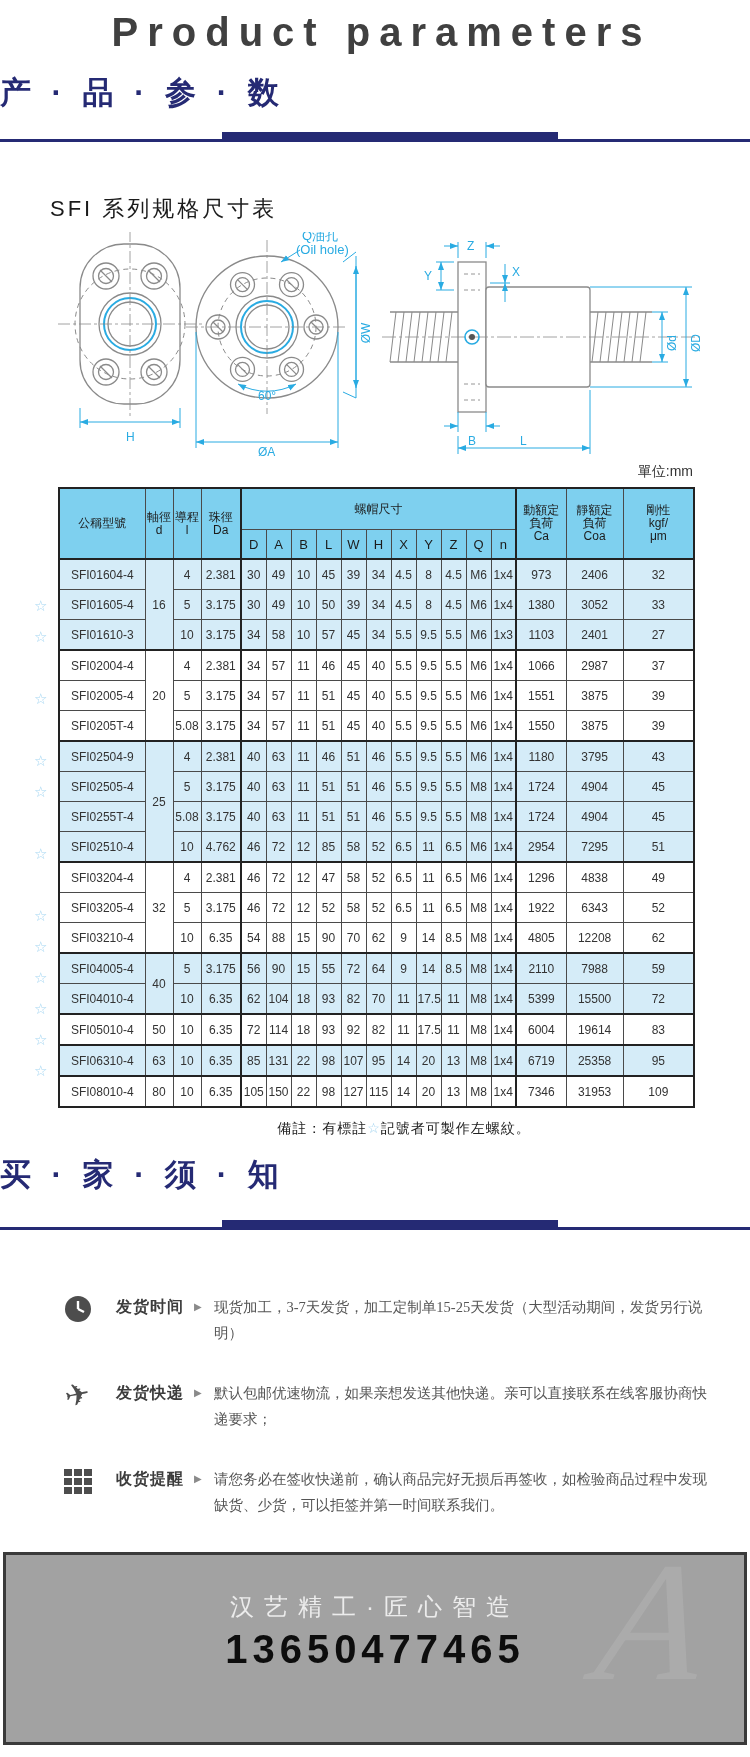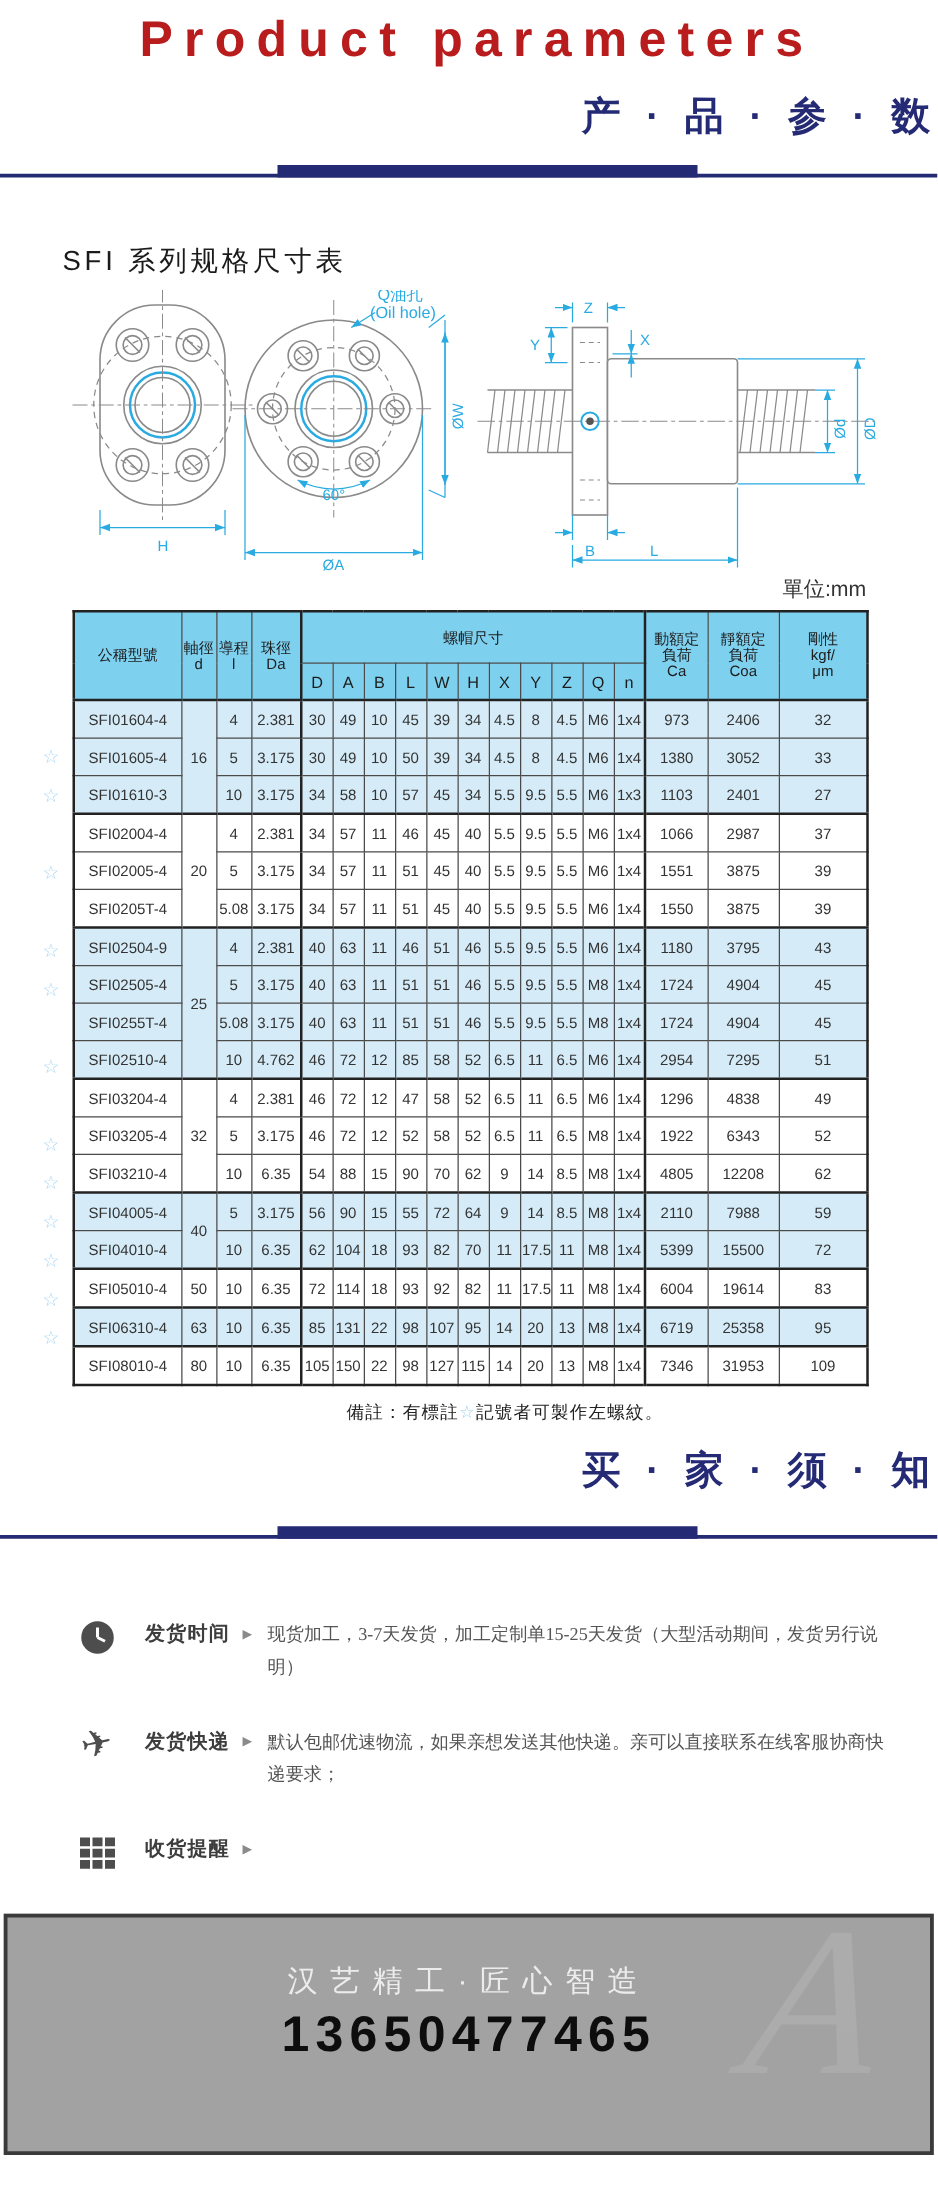--- a/index.html
+++ b/index.html
@@ -3,34 +3,34 @@
 <meta charset="utf-8">
 <style>
   html,body{margin:0;padding:0;}
   body{
     width:750px;height:1757px;overflow:hidden;background:#ffffff;
     font-family:"Liberation Sans","DejaVu Sans",sans-serif;color:#333;
     position:relative;
   }
   
   .title-en{
-    margin:8px 0 0 13px;text-align:center;color:#b91c1c;font-size:40px;font-weight:600;
+    margin:8px 0 0 13px;text-align:center;color:#404040;font-size:40px;font-weight:600;
     letter-spacing:9px;line-height:48px;
   }
   .title-cn{
-    margin:16px 0 0 0;text-align:right;color:#252a74;font-size:31px;font-weight:700;
+    margin:16px 0 0 0;text-align:left;color:#252a74;font-size:31px;font-weight:700;
     letter-spacing:6px;line-height:42px;
   }
   .divider{position:relative;height:10px;margin-top:18px;}
   .divider .thin{position:absolute;left:0;right:0;top:7px;height:3px;background:#252a74;}
   .divider .thick{position:absolute;left:222px;width:336px;top:0;height:10px;background:#252a74;}
   
   .section-title{margin:52px 0 0 50px;font-size:22px;color:#1b1b1b;letter-spacing:3px;line-height:30px;font-weight:500;}
   .diagram-wrap{margin-top:8px;}
-  .unit-label{text-align:right;padding-right:57px;font-size:17px;color:#333;line-height:16px;margin-top:2px;}
+  .unit-label{text-align:right;padding-right:57px;font-size:14px;color:#333;line-height:16px;margin-top:2px;}
   
   .table-wrap{position:relative;margin:8px 0 0 58px;width:635px;}
   table.spec{border-collapse:collapse;table-layout:fixed;width:635px;font-size:12px;color:#333;}
   table.spec th,table.spec td{
     border:1px solid #4a4a4a;text-align:center;vertical-align:middle;
     padding:0 1px;background:#fff;
   }
   table.spec{border:2px solid #222;}
   table.spec thead th{background:#7ed0ef;font-weight:400;color:#1c1c1c;font-size:12px;line-height:13px;}
   table.spec thead tr.sub th{height:28px;font-size:13px;}
@@ -736,20 +736,21 @@
           <span></span>
           <span></span>
           <span></span>
           <span></span>
           <span></span>
           <span></span>
         </div>
     </div>
     <div class="label">收货提醒</div>
     <div class="arrow">▶</div>
+    <div class="text">请您务必在签收快递前，确认商品完好无损后再签收，如检验商品过程中发现缺货、少货，可以拒签并第一时间联系我们。</div>
   </div>
 </div>
 
 <div class="footer">
   <div class="logo-a">A</div>
 
   <div class="tagline">汉艺精工·匠心智造</div>
   <div class="phone">13650477465</div>
 </div>
 

